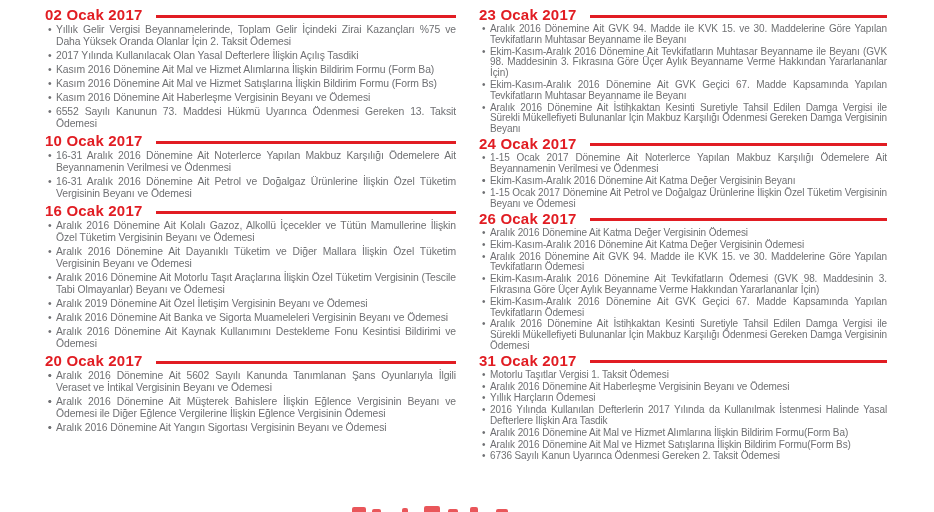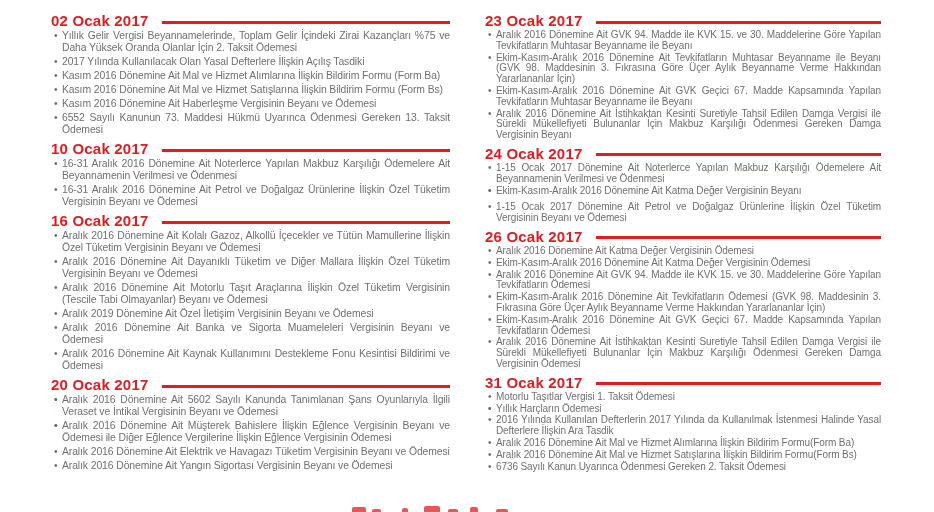--- a/index.html
+++ b/index.html
@@ -4,21 +4,21 @@
 <style>
   html,body{margin:0;padding:0;background:#fff;}
   #page{
     position:relative;width:934px;height:512px;background:#ffffff;
     font-family:"Liberation Sans","DejaVu Sans",sans-serif;
     color:#6f7073;overflow:hidden;
   }
   .column{position:absolute;top:8px;}
   .col-left{left:45px;width:411px;}
   .col-right{left:479px;width:408px;}
-  .section{margin:6px;}
+  .section{margin:0;}
   .col-left .section{margin-bottom:4px;}
   .col-right .section{margin-bottom:2px;}
   .hdr{display:flex;align-items:center;margin:0 0 2px 0;}
   .hdr .date{
     font-size:15px;line-height:14px;font-weight:bold;color:#e11d23;
     letter-spacing:0.2px;white-space:nowrap;
   }
   .hdr .rule{flex:1;height:3px;background:#e11d23;margin-left:14px;transform:translateY(1px);}
   ul.items{list-style:none;margin:0;padding:0 0 0 3px;}
   li.item{
@@ -77,21 +77,21 @@
       <div class="section">
         <div class="hdr">
           <span class="date">20 Ocak 2017</span>
           <span class="rule"></span>
         </div>
         <ul class="items">
           <li class="item"><span class="bullet">•</span></li>
           <li class="item"><span class="bullet">•</span><span>Aralık 2016 Dönemine Ait 5602 Sayılı Kanunda Tanımlanan Şans Oyunlarıyla İlgili Veraset ve İntikal Vergisinin Beyanı ve Ödemesi</span></li>
           <li class="item"><span class="bullet">•</span></li>
           <li class="item"><span class="bullet">•</span><span>Aralık 2016 Dönemine Ait Müşterek Bahislere İlişkin Eğlence Vergisinin Beyanı ve Ödemesi ile Diğer Eğlence Vergilerine İlişkin Eğlence Vergisinin Ödemesi</span></li>
-          <li class="item"><span class="bullet">•</span><span>Aralık 2016 Dönemine Ait Elektrik ve Havagazı Tüketim Vergisinin Beyanı ve Ödemesi</span></li>
+          <li class="item"><span class="bullet">•</span></li>
           <li class="item"><span class="bullet">•</span><span>Aralık 2016 Dönemine Ait Yangın Sigortası Vergisinin Beyanı ve Ödemesi</span></li>
         </ul>
       </div>
     </div>
   <div class="column col-right">
       <div class="section">
         <div class="hdr">
           <span class="date">23 Ocak 2017</span>
           <span class="rule"></span>
         </div>
@@ -132,21 +132,21 @@
           <li class="item"><span class="bullet">•</span><span>Aralık 2016 Dönemine Ait İstihkaktan Kesinti Suretiyle Tahsil Edilen Damga Vergisi ile Sürekli Mükellefiyeti Bulunanlar İçin Makbuz Karşılığı Ödenmesi Gereken Damga Vergisinin Ödemesi</span></li>
         </ul>
       </div>
       <div class="section">
         <div class="hdr">
           <span class="date">31 Ocak 2017</span>
           <span class="rule"></span>
         </div>
         <ul class="items">
           <li class="item"><span class="bullet">•</span><span>Motorlu Taşıtlar Vergisi 1. Taksit Ödemesi</span></li>
-          <li class="item"><span class="bullet">•</span></li>
+          <li class="item"><span class="bullet">•</span><span>Aralık 2016 Dönemine Ait Haberleşme Vergisinin Beyanı ve Ödemesi</span></li>
           <li class="item"><span class="bullet">•</span><span>Yıllık Harçların Ödemesi</span></li>
           <li class="item"><span class="bullet">•</span><span>2016 Yılında Kullanılan Defterlerin 2017 Yılında da Kullanılmak İstenmesi Halinde Yasal Defterlere İlişkin Ara Tasdik</span></li>
           <li class="item"><span class="bullet">•</span><span>Aralık 2016 Dönemine Ait Mal ve Hizmet Alımlarına İlişkin Bildirim Formu(Form Ba)</span></li>
           <li class="item"><span class="bullet">•</span><span>Aralık 2016 Dönemine Ait Mal ve Hizmet Satışlarına İlişkin Bildirim Formu(Form Bs)</span></li>
           <li class="item"><span class="bullet">•</span><span>6736 Sayılı Kanun Uyarınca Ödenmesi Gereken 2. Taksit Ödemesi</span></li>
         </ul>
       </div>
     </div>
 
   <div>

